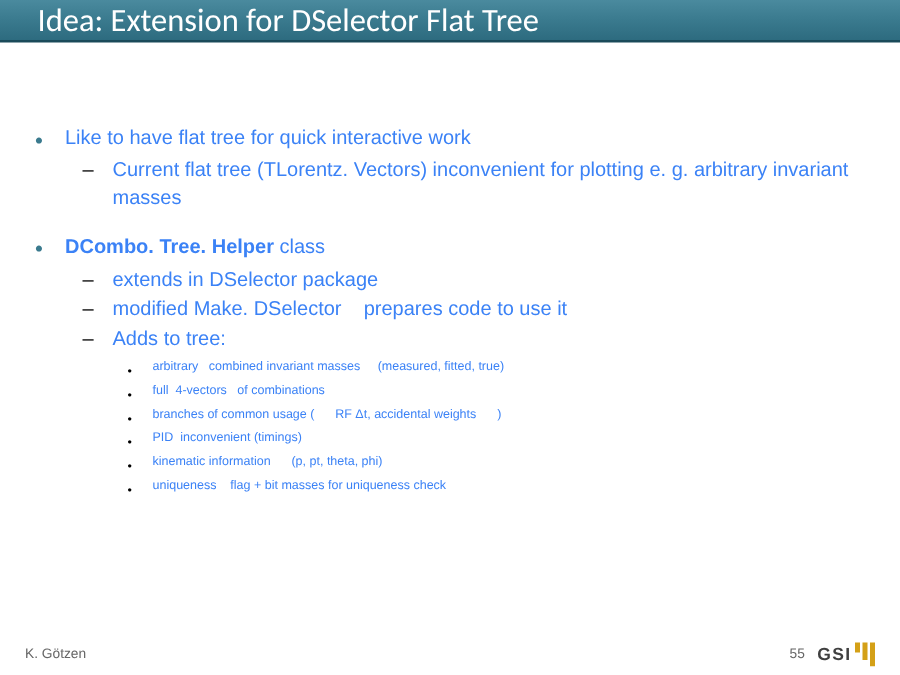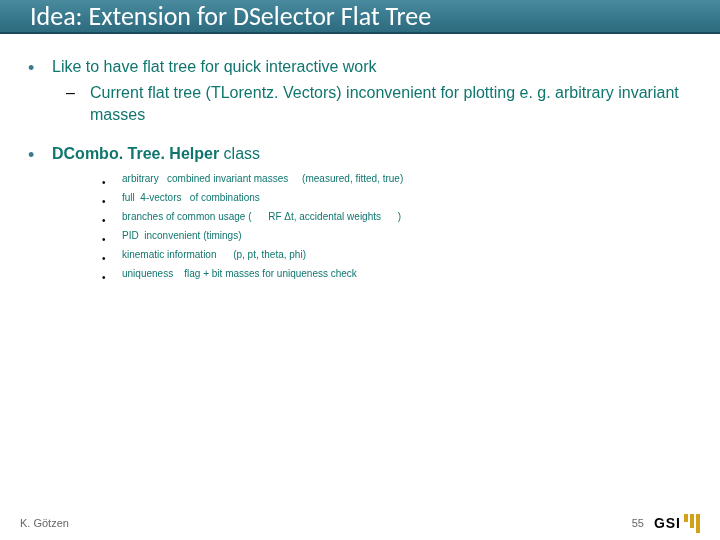--- a/index.html
+++ b/index.html
@@ -16,22 +16,23 @@
     color: #fff;
     padding: 0 30px;
     font-family: Calibri, sans-serif;
     font-size: 26px;
     font-weight: 400;
     border-bottom: 2px solid #1a4a5a;
   }
   .content {
     padding: 22px 28px 0 28px;
     font-size: 16px;
-    color: #0f766e;
+    color: #3b82f6;
     line-height: 1.35;
+    margin-top: 44px;
   }
   ul.top { list-style: none; padding: 0; margin: 0; }
   ul.top > li { margin-bottom: 18px; }
   .bullet-main::before {
     content: "•";
     color: #3a7a8e;
     font-size: 18px;
     margin-right: 10px;
     display: inline-block;
     width: 14px;
@@ -86,21 +87,21 @@
   }
   .logo {
     display: inline-flex;
     align-items: center;
     height: 18px;
   }
   .gsi-text {
     font-family: Arial, sans-serif;
     font-weight: bold;
     font-size: 14px;
-    color: #000000;
+    color: #404040;
     letter-spacing: 1px;
   }
   .gsi-bars {
     display: inline-flex;
     gap: 2px;
     margin-left: 3px;
   }
   .gsi-bar {
     width: 4px;
     background: #d4a017;
@@ -124,20 +125,31 @@
         <li>
             <span class="txt">Current flat tree (TLorentz. Vectors) inconvenient for plotting e. g. arbitrary invariant masses</span>
           </li>
       </ul>
     </li>
 
     <li>
       <div class="bullet-main">
         <span class="txt"><span class="bold">DCombo. Tree. Helper</span><span> class</span></span>
       </div>
+      <ul class="sub">
+        <li>
+            <span class="txt">extends in DSelector package</span>
+          </li>
+        <li>
+            <span class="txt"><span>modified Make. DSelector</span>&nbsp;&nbsp;&nbsp;&nbsp;<span>prepares code to use it</span></span>
+          </li>
+        <li>
+            <span class="txt">Adds to tree:</span>
+          </li>
+      </ul>
       <ul class="subsub">
         <li>
             <span class="txt"><span>arbitrary</span>&nbsp;&nbsp;&nbsp;<span>combined invariant masses</span>&nbsp;&nbsp;&nbsp;&nbsp;&nbsp;<span>(measured, fitted, true)</span></span>
           </li>
         <li>
             <span class="txt"><span>full</span>&nbsp;&nbsp;<span>4-vectors</span>&nbsp;&nbsp;&nbsp;<span>of combinations</span></span>
           </li>
         <li>
             <span class="txt"><span>branches of common usage (</span>&nbsp;&nbsp;&nbsp;&nbsp;&nbsp;&nbsp;<span>RF Δt, accidental weights</span>&nbsp;&nbsp;&nbsp;&nbsp;&nbsp;&nbsp;<span>)</span></span>
           </li>

